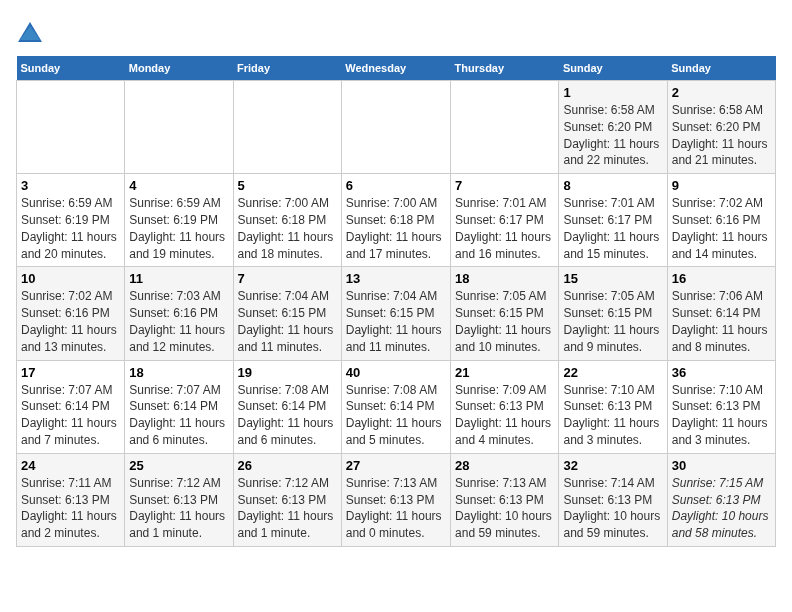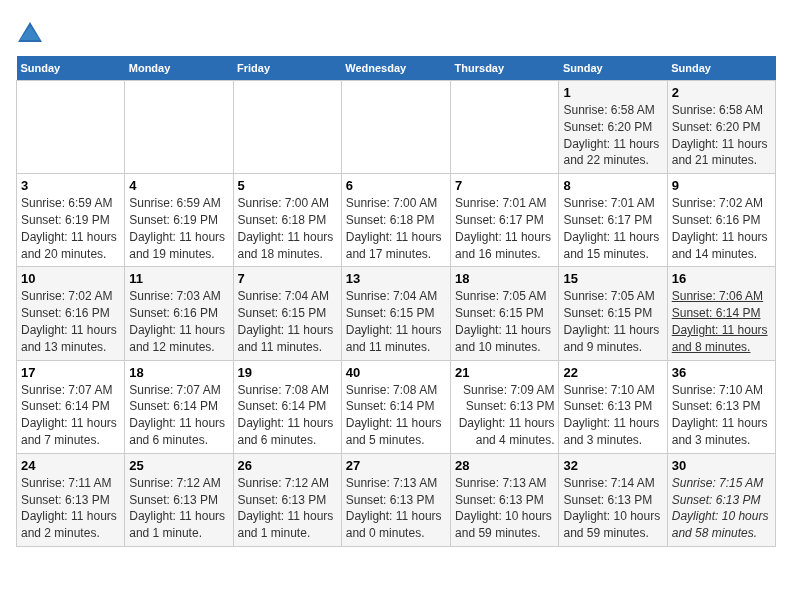--- a/index.html
+++ b/index.html
@@ -220,21 +220,21 @@
 Daylight: 11 hours and 10 minutes.</div>
         </td>
         <td>
           <div class="day-number">15</div>
           <div class="day-info" style="white-space: pre-line;">Sunrise: 7:05 AM
 Sunset: 6:15 PM
 Daylight: 11 hours and 9 minutes.</div>
         </td>
         <td>
           <div class="day-number">16</div>
-          <div class="day-info" style="white-space: pre-line; text-decoration: underline;">Sunrise: 7:06 AM
+          <div class="day-info" style="white-space: pre-line;">Sunrise: 7:06 AM
 Sunset: 6:14 PM
 Daylight: 11 hours and 8 minutes.</div>
         </td>
       </tr>
       <tr>
         <td>
           <div class="day-number">17</div>
           <div class="day-info" style="white-space: pre-line;">Sunrise: 7:07 AM
 Sunset: 6:14 PM
 Daylight: 11 hours and 7 minutes.</div>
@@ -252,21 +252,21 @@
 Daylight: 11 hours and 6 minutes.</div>
         </td>
         <td>
           <div class="day-number">40</div>
           <div class="day-info" style="white-space: pre-line;">Sunrise: 7:08 AM
 Sunset: 6:14 PM
 Daylight: 11 hours and 5 minutes.</div>
         </td>
         <td>
           <div class="day-number">21</div>
-          <div class="day-info" style="white-space: pre-line; text-align: right;">Sunrise: 7:09 AM
+          <div class="day-info" style="white-space: pre-line;">Sunrise: 7:09 AM
 Sunset: 6:13 PM
 Daylight: 11 hours and 4 minutes.</div>
         </td>
         <td>
           <div class="day-number">22</div>
           <div class="day-info" style="white-space: pre-line;">Sunrise: 7:10 AM
 Sunset: 6:13 PM
 Daylight: 11 hours and 3 minutes.</div>
         </td>
         <td>

